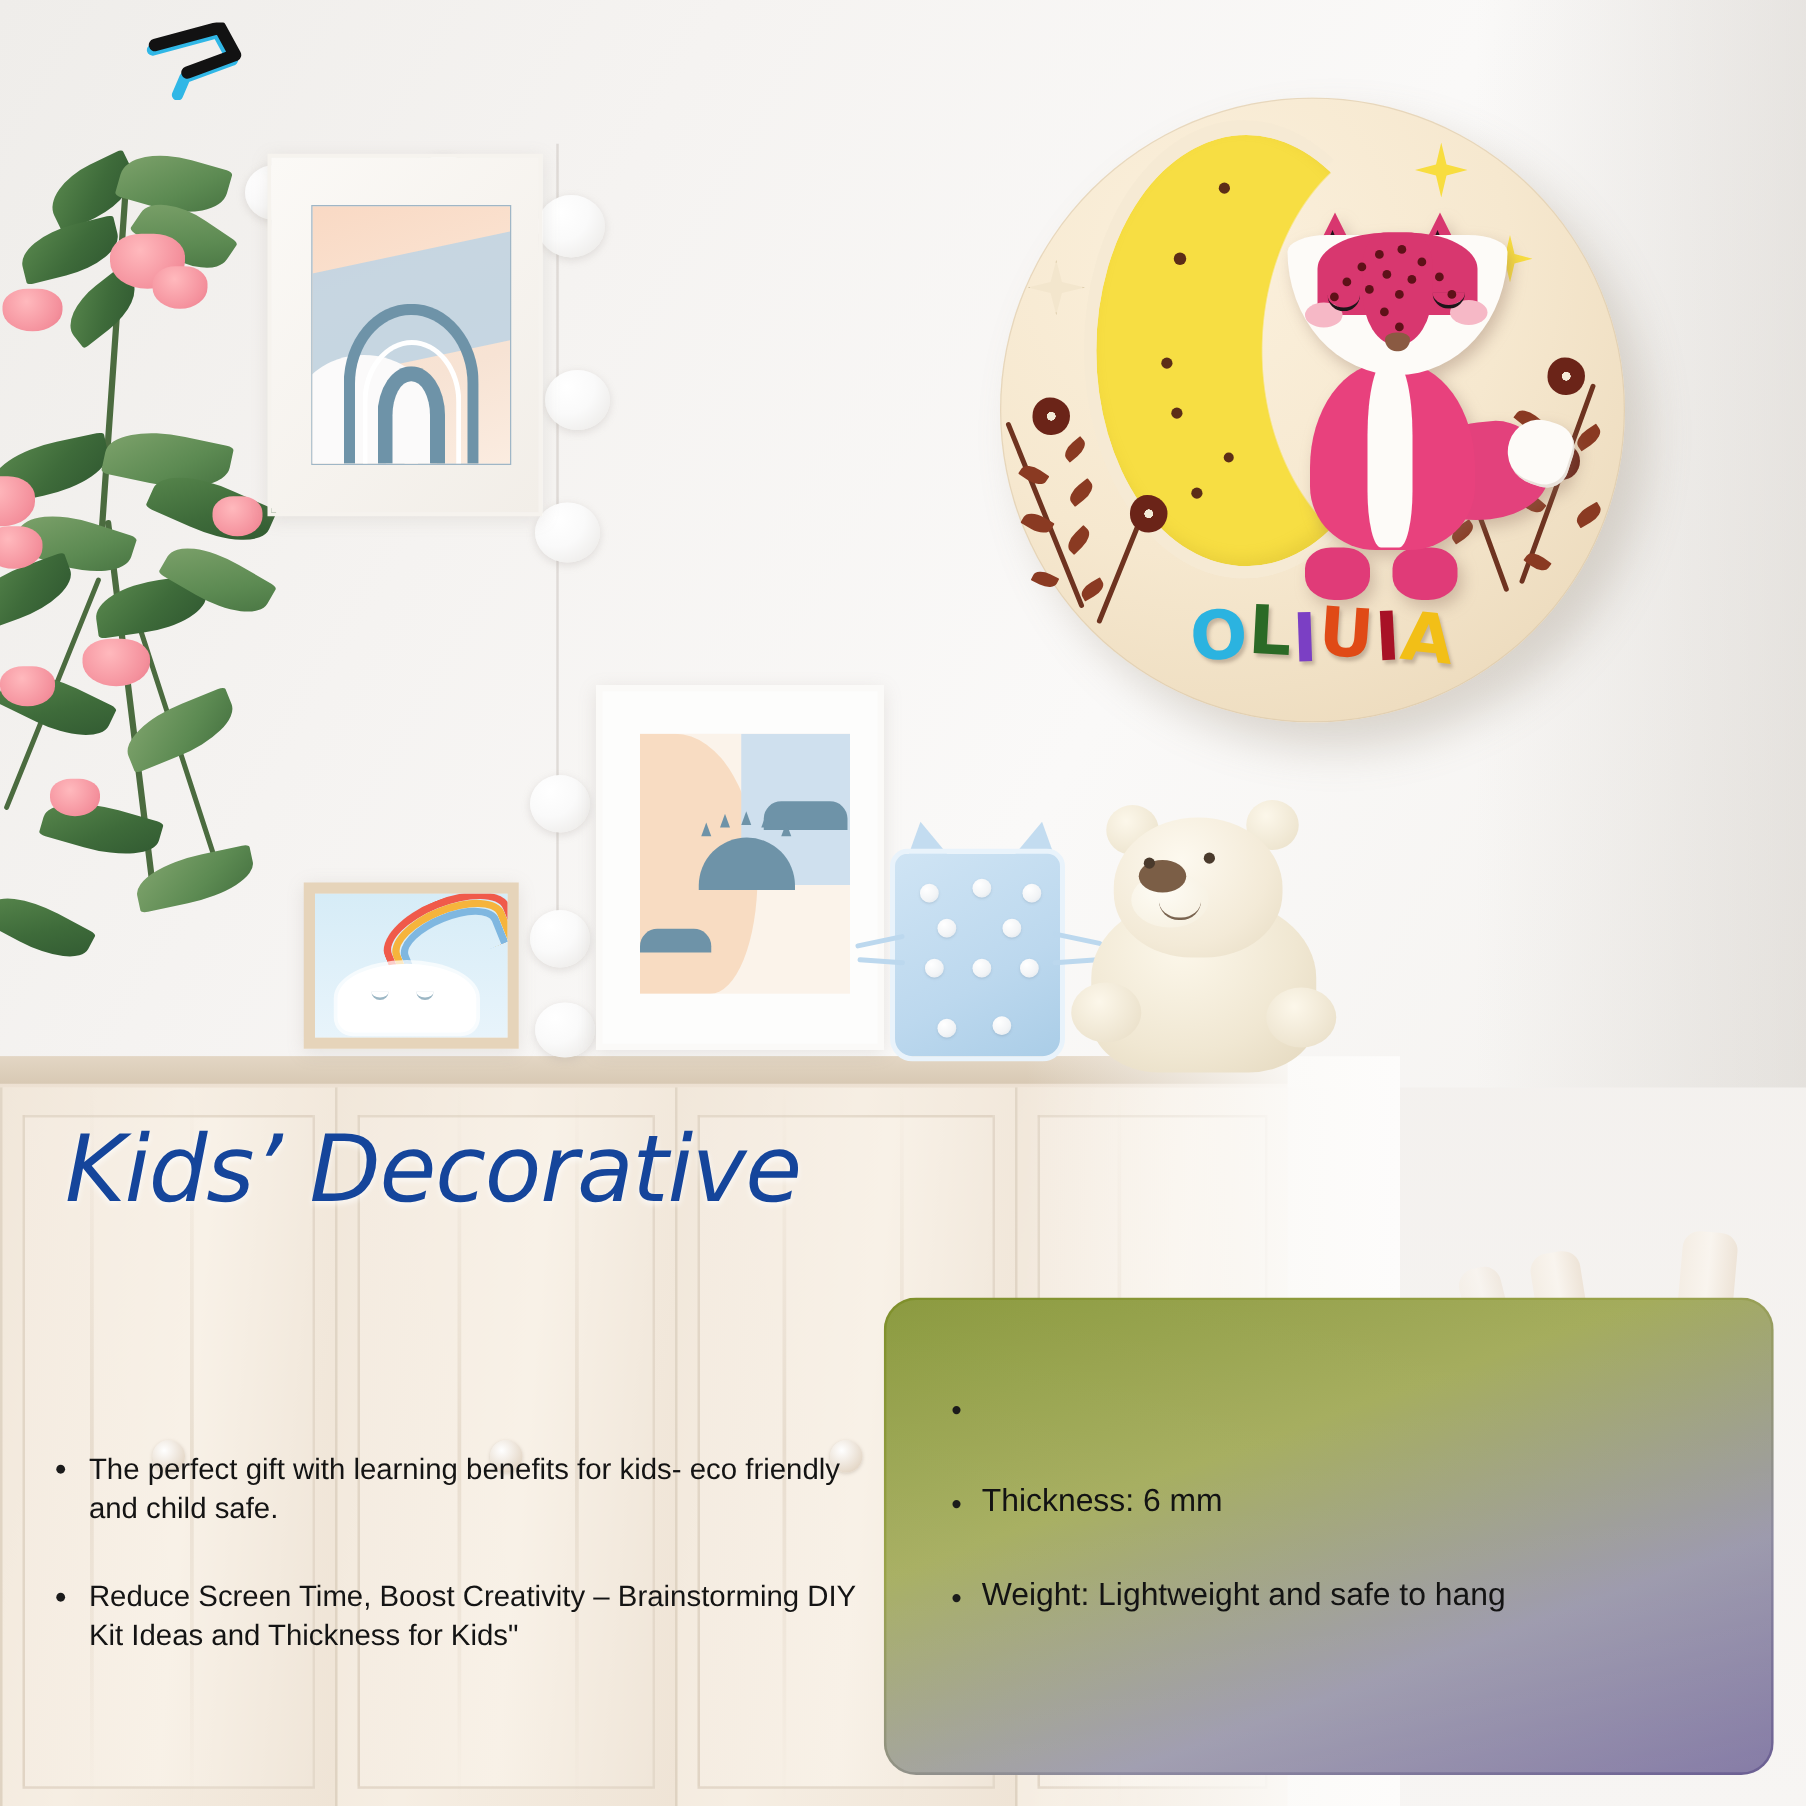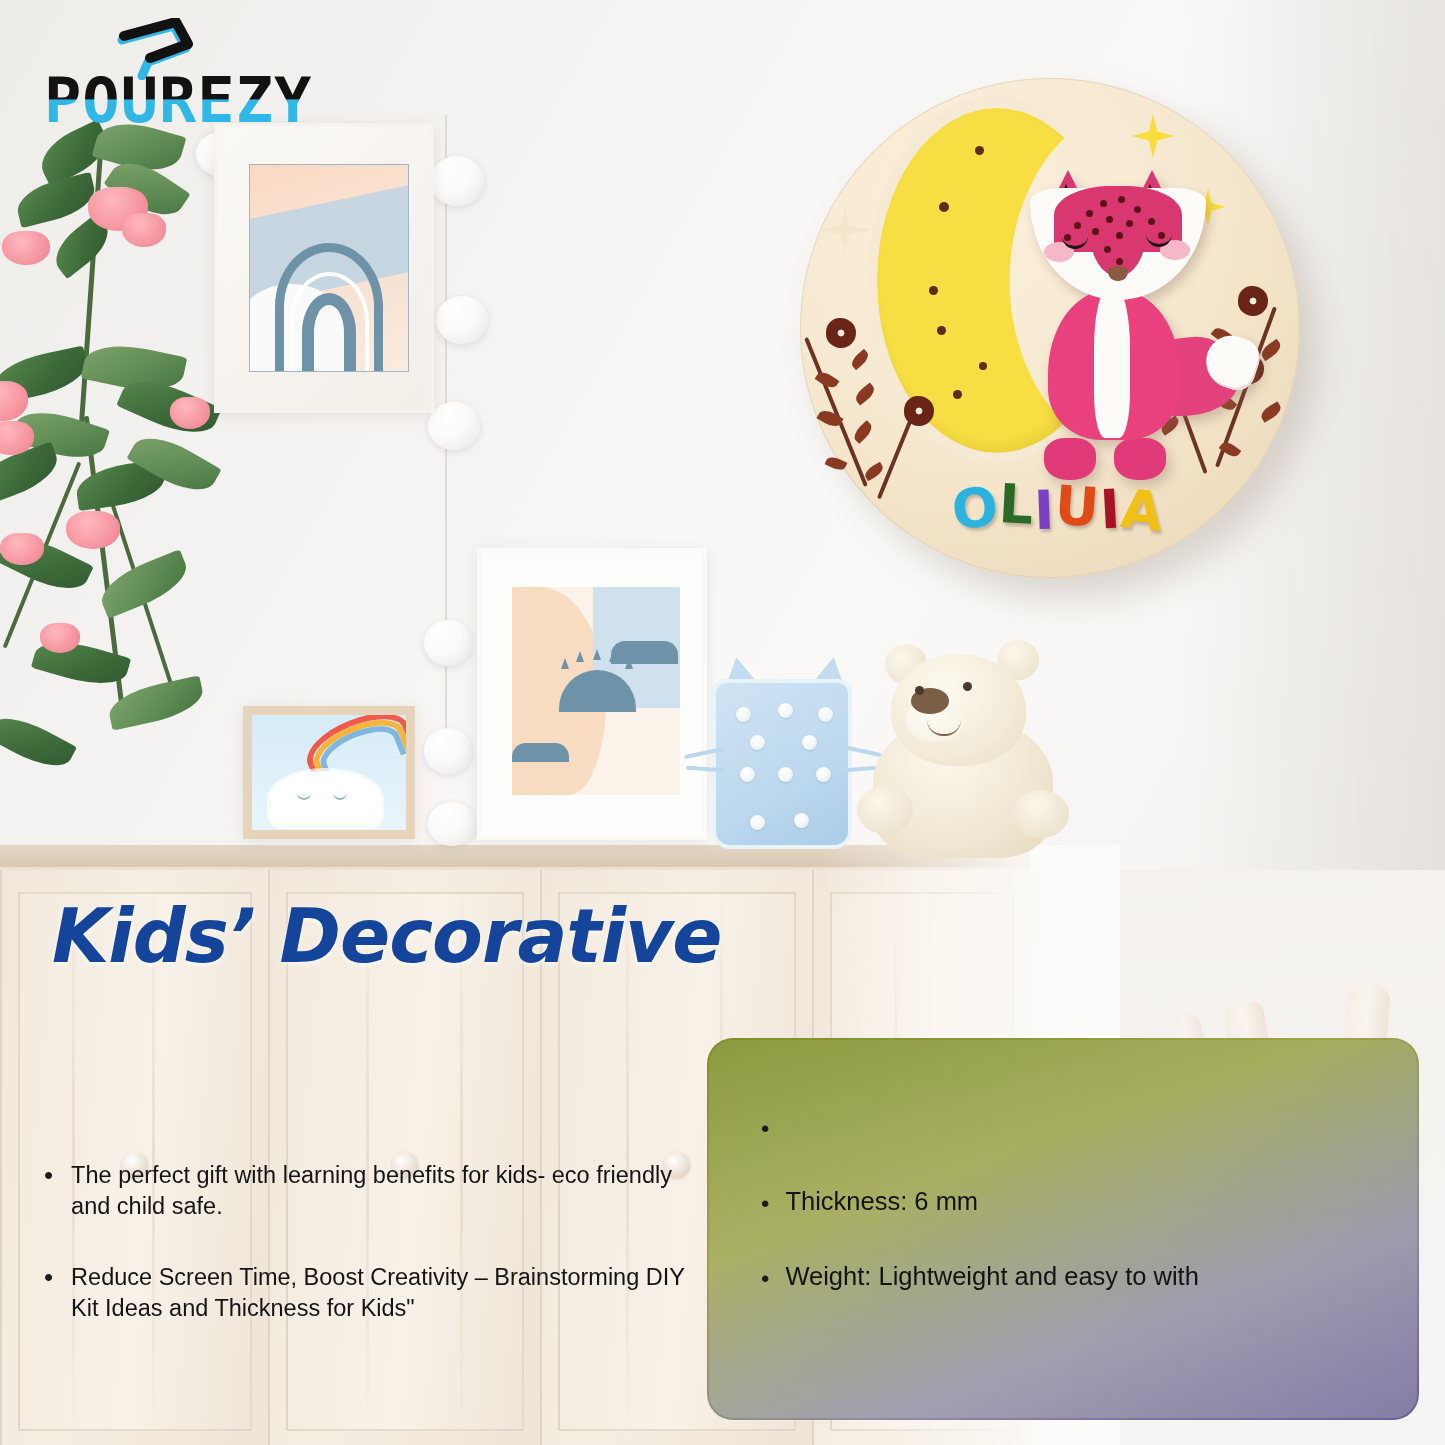--- a/index.html
+++ b/index.html
@@ -208,21 +208,21 @@
       letter-spacing:-1px; text-shadow:2px 3px 3px rgba(130,110,95,.40); }
 
   
   .logo { position:absolute; left:34px; top:14px; width:330px; height:120px; }
   .logo-word { position:absolute; left:10px; top:56px; font-family:"DejaVu Sans Mono", monospace;
       font-size:62px; font-weight:bold; letter-spacing:1px; line-height:1;
       background:linear-gradient(180deg,#121212 0%,#121212 47%,#30b7e6 48%,#30b7e6 100%);
       -webkit-background-clip:text; background-clip:text; color:transparent; }
 
   .headline-block { position:absolute; left:52px; top:898px; width:760px; }
-  .h-line1 { font-family:"DejaVu Sans", sans-serif; font-size:74px; font-weight:bold;
+  .h-line1 { font-family:"DejaVu Sans", sans-serif; font-size:74px; font-weight:normal;
       font-style:italic; color:#15459b; letter-spacing:-1px; line-height:1.05;
       text-shadow:0 2px 5px rgba(255,255,255,.75); }
   .h-line2 { font-family:"DejaVu Sans", sans-serif; font-size:74px; font-weight:bold;
       font-style:italic; color:#0d0d0d; letter-spacing:-1px; line-height:1.12;
       margin-left:26px; margin-top:4px; text-shadow:0 2px 5px rgba(255,255,255,.7); }
 
   .bullets { position:absolute; left:44px; top:1160px; width:660px; }
   .bullet { display:flex; gap:18px; margin-bottom:40px; }
   .bullet .dot { font-size:26px; line-height:1; color:#1b1b1b; padding-top:2px; }
   .bullet .txt { font-size:23.5px; line-height:1.32; color:#141414; font-weight:500;
@@ -502,21 +502,20 @@
         <span class="nl" style="color: rgb(168, 18, 38); transform: rotate(-3deg); margin-bottom: 1px;">I</span>
         <span class="nl" style="color: rgb(242, 191, 23); transform: rotate(6deg); margin-bottom: 0px;">A</span>
       </div>
   </div>
 
   <div class="logo">
     <svg width="130" height="62" viewBox="0 0 130 62" style="position:absolute; left:78px; top:4px;">
       <path d="M10 22 L62 8 L74 30 L36 44 L30 58" fill="none" stroke="#30b7e6" stroke-width="9" stroke-linecap="round" stroke-linejoin="round"></path>
       <path d="M12 18 L64 4 L76 26 L38 40" fill="none" stroke="#121212" stroke-width="10" stroke-linecap="round" stroke-linejoin="round"></path>
     </svg>
-    <div class="logo-word">POUREZY</div>
   </div>
 
   <div class="headline-block">
     <div class="h-line1">Kids’ Decorative</div>
   </div>
 
   <div class="bullets">
     <div class="bullet">
       <span class="dot">•</span>
       <span class="txt">The perfect gift with learning benefits for kids- eco friendly and child safe.</span>
@@ -532,18 +531,18 @@
     <div class="dim-list">
       <div class="dim-item">
         <span class="d">•</span>
       </div>
       <div class="dim-item">
         <span class="d">•</span>
         <span class="t">Thickness: 6 mm</span>
       </div>
       <div class="dim-item">
         <span class="d">•</span>
-        <span class="t">Weight: Lightweight and easy to with</span>
+        <span class="t">Weight: Lightweight and safe to hang</span>
       </div>
     </div>
   </div>
 
 </div>
 
 </body></html>

